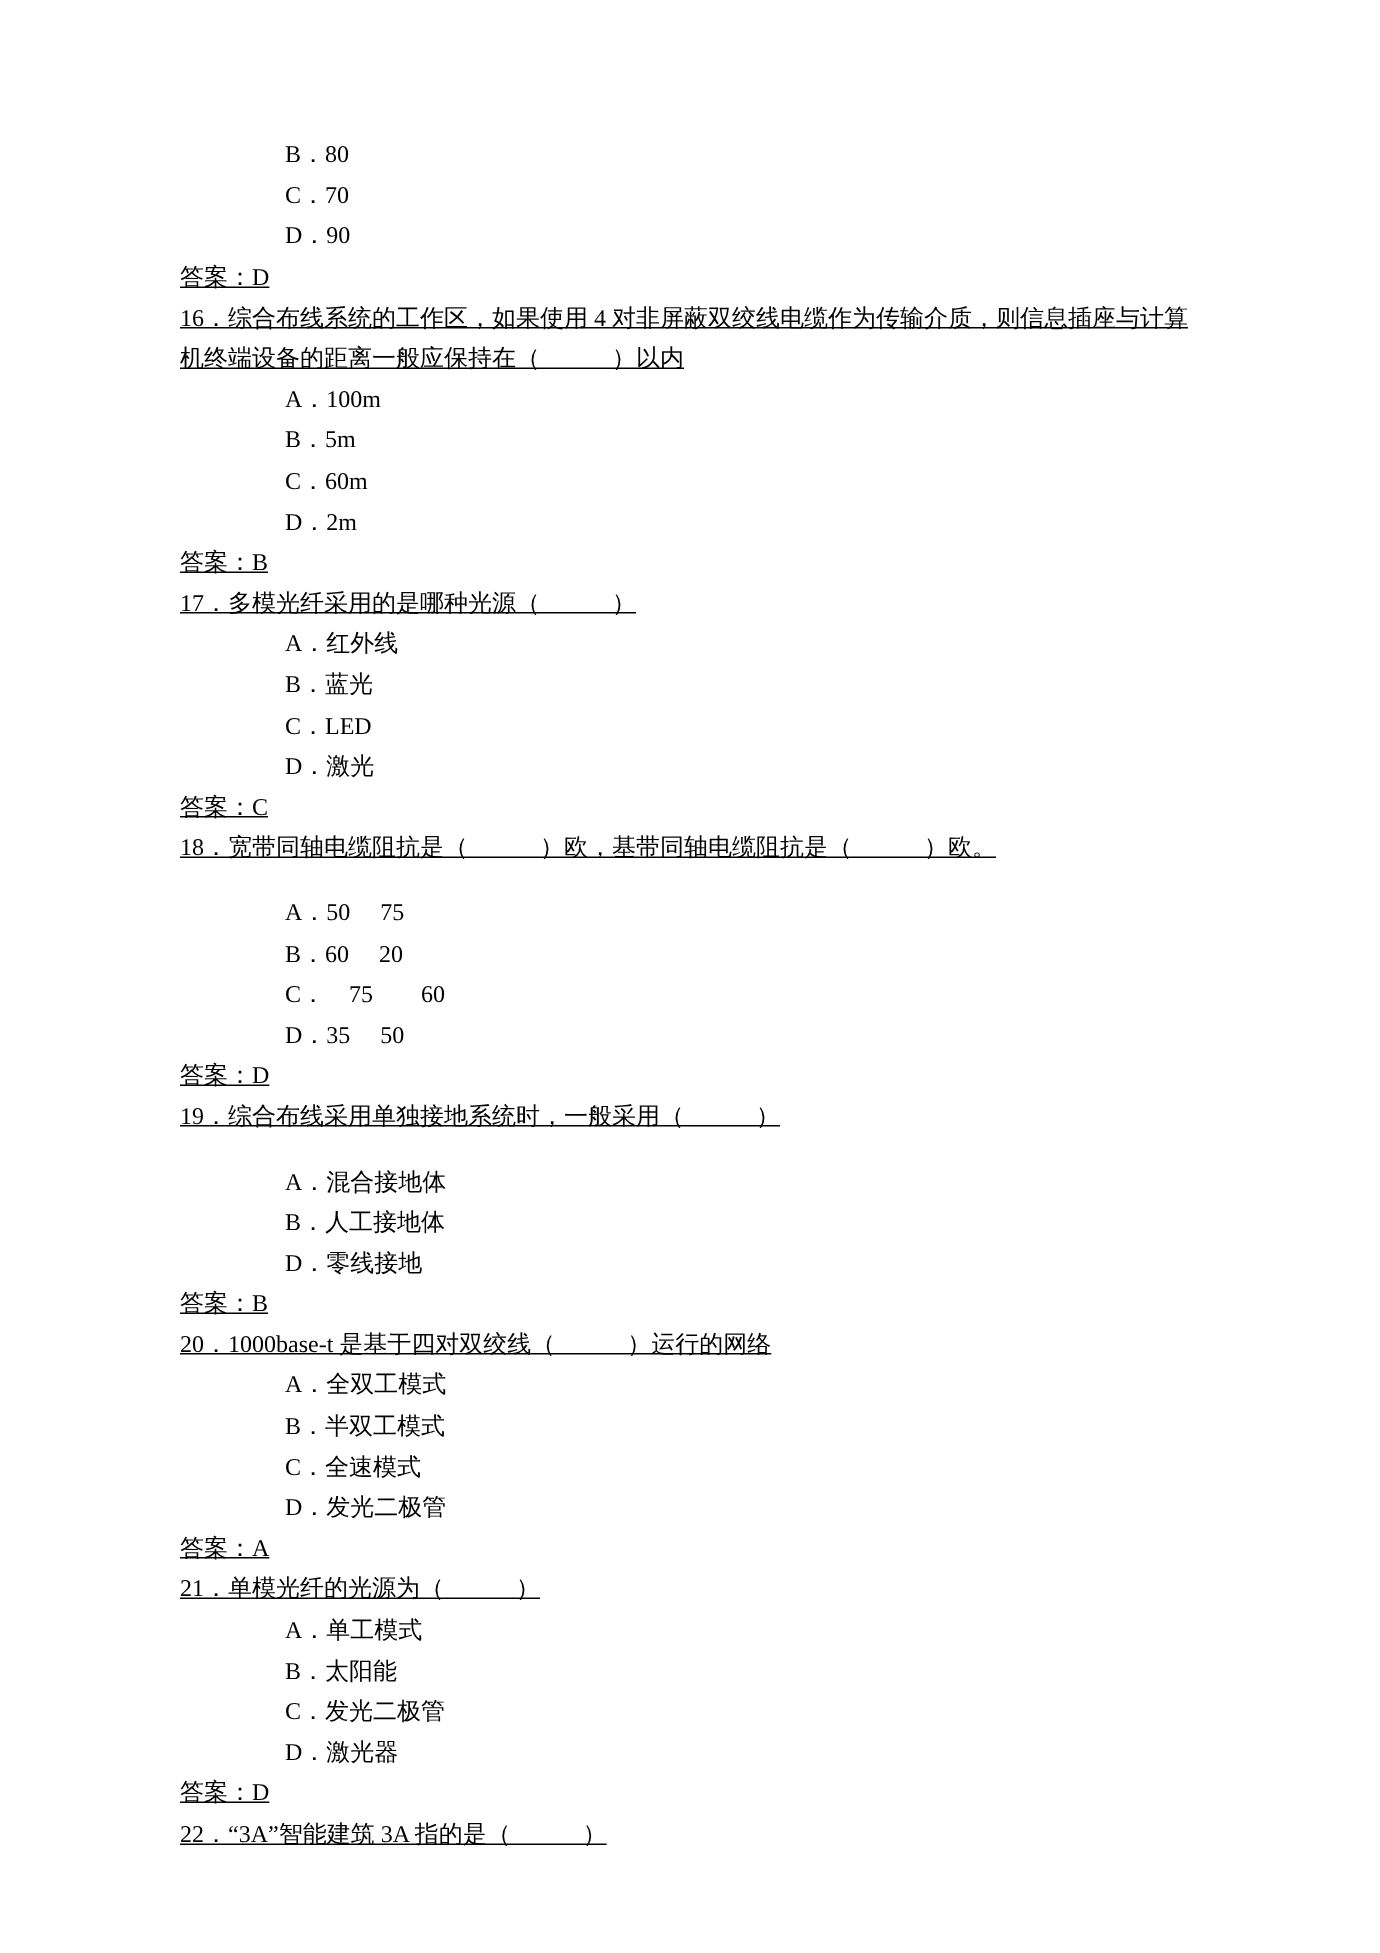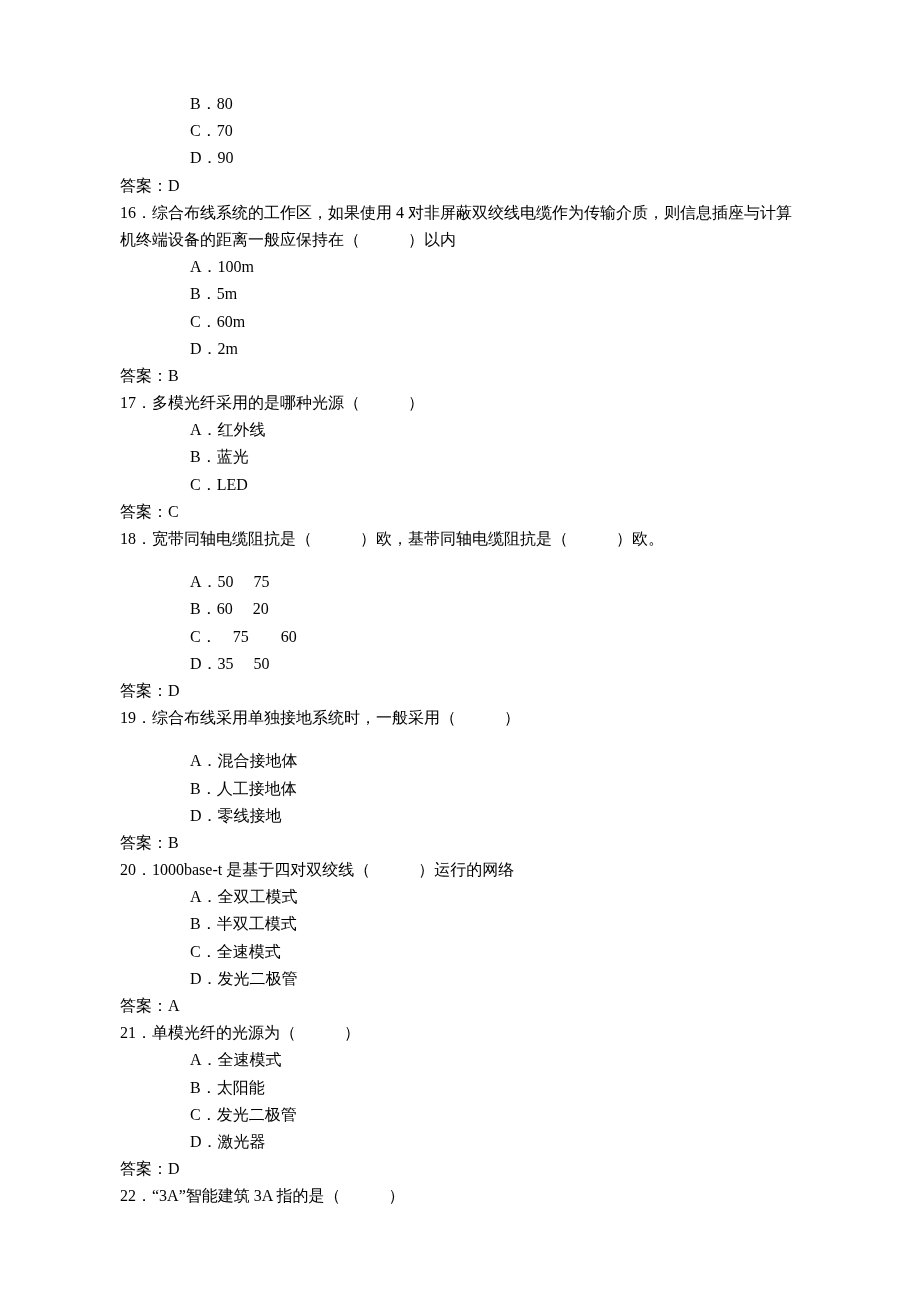--- a/index.html
+++ b/index.html
@@ -15,23 +15,25 @@
     width: 920px;
     min-height: 1302px;
     padding: 90px 120px 60px 120px;
     box-sizing: border-box;
   }
   .opt {
     padding-left: 70px;
   }
   .ans {
     padding-left: 0;
+    text-decoration: underline;
   }
   .q {
     padding-left: 0;
+    text-decoration: underline;
   }
   .spacer {
     height: 16px;
   }
 </style>
 </head>
 <body>
 
 <div class="page">
 
@@ -44,20 +46,21 @@
   <div class="opt">A．100m</div>
   <div class="opt">B．5m</div>
   <div class="opt">C．60m</div>
   <div class="opt">D．2m</div>
   <div class="ans">答案：B</div>
 
   <div class="q">17．多模光纤采用的是哪种光源（　　　）</div>
   <div class="opt">A．红外线</div>
   <div class="opt">B．蓝光</div>
   <div class="opt">C．LED</div>
+  <div class="opt">D．激光</div>
   <div class="ans">答案：C</div>
 
   <div class="q">18．宽带同轴电缆阻抗是（　　　）欧，基带同轴电缆阻抗是（　　　）欧。</div>
   <div class="spacer"></div>
   <div class="opt">A．50　 75</div>
   <div class="opt">B．60　 20</div>
   <div class="opt">C．　75　　60</div>
   <div class="opt">D．35　 50</div>
   <div class="ans">答案：D</div>
 
@@ -69,21 +72,21 @@
   <div class="ans">答案：B</div>
 
   <div class="q">20．1000base-t 是基于四对双绞线（　　　）运行的网络</div>
   <div class="opt">A．全双工模式</div>
   <div class="opt">B．半双工模式</div>
   <div class="opt">C．全速模式</div>
   <div class="opt">D．发光二极管</div>
   <div class="ans">答案：A</div>
 
   <div class="q">21．单模光纤的光源为（　　　）</div>
-  <div class="opt">A．全速模式</div>
+  <div class="opt">A．单工模式</div>
   <div class="opt">B．太阳能</div>
   <div class="opt">C．发光二极管</div>
   <div class="opt">D．激光器</div>
   <div class="ans">答案：D</div>
 
   <div class="q">22．“3A”智能建筑 3A 指的是（　　　）</div>
 
 </div>
 
 </body></html>

